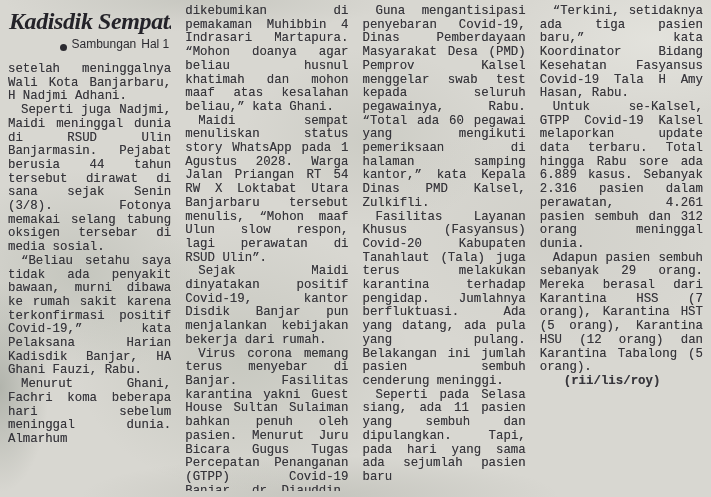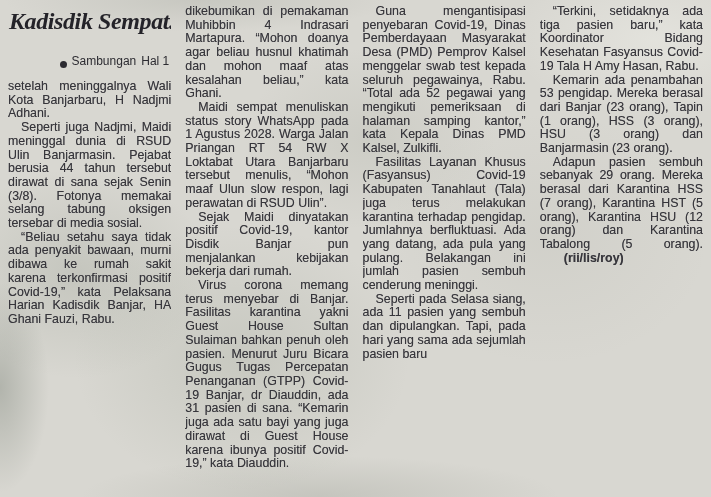--- a/index.html
+++ b/index.html
@@ -43,38 +43,38 @@
     line-height: 28px;
     letter-spacing: -0.4px;
     color: #242329;
     white-space: nowrap;
   }
   .continuation {
     display: flex;
     align-items: flex-end;
     justify-content: flex-end;
     gap: 5px;
-    margin: 20px 2px 12px 0;
+    margin: 3px 2px 12px 0;
     font-family: "Liberation Sans", "DejaVu Sans", sans-serif;
     font-size: 12px;
     line-height: 13px;
     color: #2c2b31;
   }
   .bullet {
     display: inline-block;
     width: 7px;
     height: 7px;
     border-radius: 50%;
     background: #2c2b31;
     flex: none;
   }
   .continuation .page-ref { font-weight: 400; }
   p.para {
     margin: 0;
-    font-family: Liberation Sans, sans-serif;
+    font-family: Liberation Mono, monospace;
     font-size: 12.4px;
     line-height: 13.7px;
     text-align: justify;
     color: #36353b;
     text-shadow: 0 0 0.6px rgba(54,53,59,0.5);
     hyphens: auto;
     -webkit-hyphens: auto;
   }
   p.ind { text-indent: 13px; }
   .byline { font-weight: 700; white-space: nowrap; margin-left: 24px; }
@@ -87,34 +87,35 @@
   <div class="col">
     <h1 class="headline">Kadisdik Sempat...</h1>
     <div class="continuation">
       <span class="bullet"></span>
       <span>Sambungan</span>
       <span class="page-ref">Hal 1</span>
     </div>
     <p class="para">setelah meninggalnya Wali Kota Banjarbaru, H Nadjmi Adhani.</p>
     <p class="para ind">Seperti juga Nadjmi, Maidi meninggal dunia di RSUD Ulin Banjarmasin. Pejabat berusia 44 tahun tersebut dirawat di sana sejak Senin (3/8). Fotonya memakai selang tabung oksigen tersebar di media sosial.</p>
     <p class="para ind">“Beliau setahu saya tidak ada penyakit bawaan, murni dibawa ke rumah sakit karena terkonfirmasi positif Covid-19,” kata Pelaksana Harian Kadisdik Banjar, HA Ghani Fauzi, Rabu.</p>
+    <p class="para ind">Menurut Ghani, Fachri koma beberapa hari sebelum meninggal dunia. Almarhum</p>
   </div>
 
   <div class="col">
     <p class="para">dikebumikan di pemakaman Muhibbin 4 Indrasari Martapura. “Mohon doanya agar beliau husnul khatimah dan mohon maaf atas kesalahan beliau,” kata Ghani.</p>
     <p class="para ind">Maidi sempat menuliskan status story WhatsApp pada 1 Agustus 2028. Warga Jalan Priangan RT 54 RW X Loktabat Utara Banjarbaru tersebut menulis, “Mohon maaf Ulun slow respon, lagi perawatan di RSUD Ulin”.</p>
     <p class="para ind">Sejak Maidi dinyatakan positif Covid-19, kantor Disdik Banjar pun menjalankan kebijakan bekerja dari rumah.</p>
     <p class="para ind">Virus corona memang terus menyebar di Banjar. Fasilitas karantina yakni Guest House Sultan Sulaiman bahkan penuh oleh pasien. Menurut Juru Bicara Gugus Tugas Percepatan Penanganan (GTPP) Covid-19 Banjar, dr Diauddin, ada 31 pasien di sana. “Kemarin juga ada satu bayi yang juga dirawat di Guest House karena ibunya positif Covid-19,” kata Diauddin.</p>
   </div>
 
   <div class="col">
-    <p class="para ind">Guna mengantisipasi penyebaran Covid-19, Dinas Pemberdayaan Masyarakat Desa (PMD) Pemprov Kalsel menggelar swab test kepada seluruh pegawainya, Rabu. “Total ada 52 pegawai yang mengikuti pemeriksaan di halaman samping kantor,” kata Kepala Dinas PMD Kalsel, Zulkifli.</p>
-    <p class="para ind">Fasilitas Layanan Khusus (Fasyansus) Covid-19 Kabupaten Tanahlaut (Tala) juga terus melakukan karantina terhadap pengidap. Jumlahnya berfluktuasi. Ada yang datang, ada pula yang pulang. Belakangan ini jumlah pasien sembuh cenderung meninggi.</p>
+    <p class="para ind">Guna mengantisipasi penyebaran Covid-19, Dinas Pemberdayaan Masyarakat Desa (PMD) Pemprov Kalsel menggelar swab test kepada seluruh pegawainya, Rabu. “Total ada 60 pegawai yang mengikuti pemeriksaan di halaman samping kantor,” kata Kepala Dinas PMD Kalsel, Zulkifli.</p>
+    <p class="para ind">Fasilitas Layanan Khusus (Fasyansus) Covid-20 Kabupaten Tanahlaut (Tala) juga terus melakukan karantina terhadap pengidap. Jumlahnya berfluktuasi. Ada yang datang, ada pula yang pulang. Belakangan ini jumlah pasien sembuh cenderung meninggi.</p>
     <p class="para ind">Seperti pada Selasa siang, ada 11 pasien yang sembuh dan dipulangkan. Tapi, pada hari yang sama ada sejumlah pasien baru</p>
   </div>
 
   <div class="col">
     <p class="para ind">“Terkini, setidaknya ada tiga pasien baru,” kata Koordinator Bidang Kesehatan Fasyansus Covid-19 Tala H Amy Hasan, Rabu.</p>
-    <p class="para ind">Kemarin ada penambahan 53 pengidap. Mereka berasal dari Banjar (23 orang), Tapin (1 orang), HSS (3 orang), HSU (3 orang) dan Banjarmasin (23 orang).</p>
+    <p class="para ind">Untuk se-Kalsel, GTPP Covid-19 Kalsel melaporkan update data terbaru. Total hingga Rabu sore ada 6.889 kasus. Sebanyak 2.316 pasien dalam perawatan, 4.261 pasien sembuh dan 312 orang meninggal dunia.</p>
     <p class="para ind"><span>Adapun pasien sembuh sebanyak 29 orang. Mereka berasal dari Karantina HSS (7 orang), Karantina HST (5 orang), Karantina HSU (12 orang) dan Karantina Tabalong (5 orang).</span> <b class="byline">(rii/lis/roy)</b></p>
   </div>
 
 </div>
 
 </body></html>

